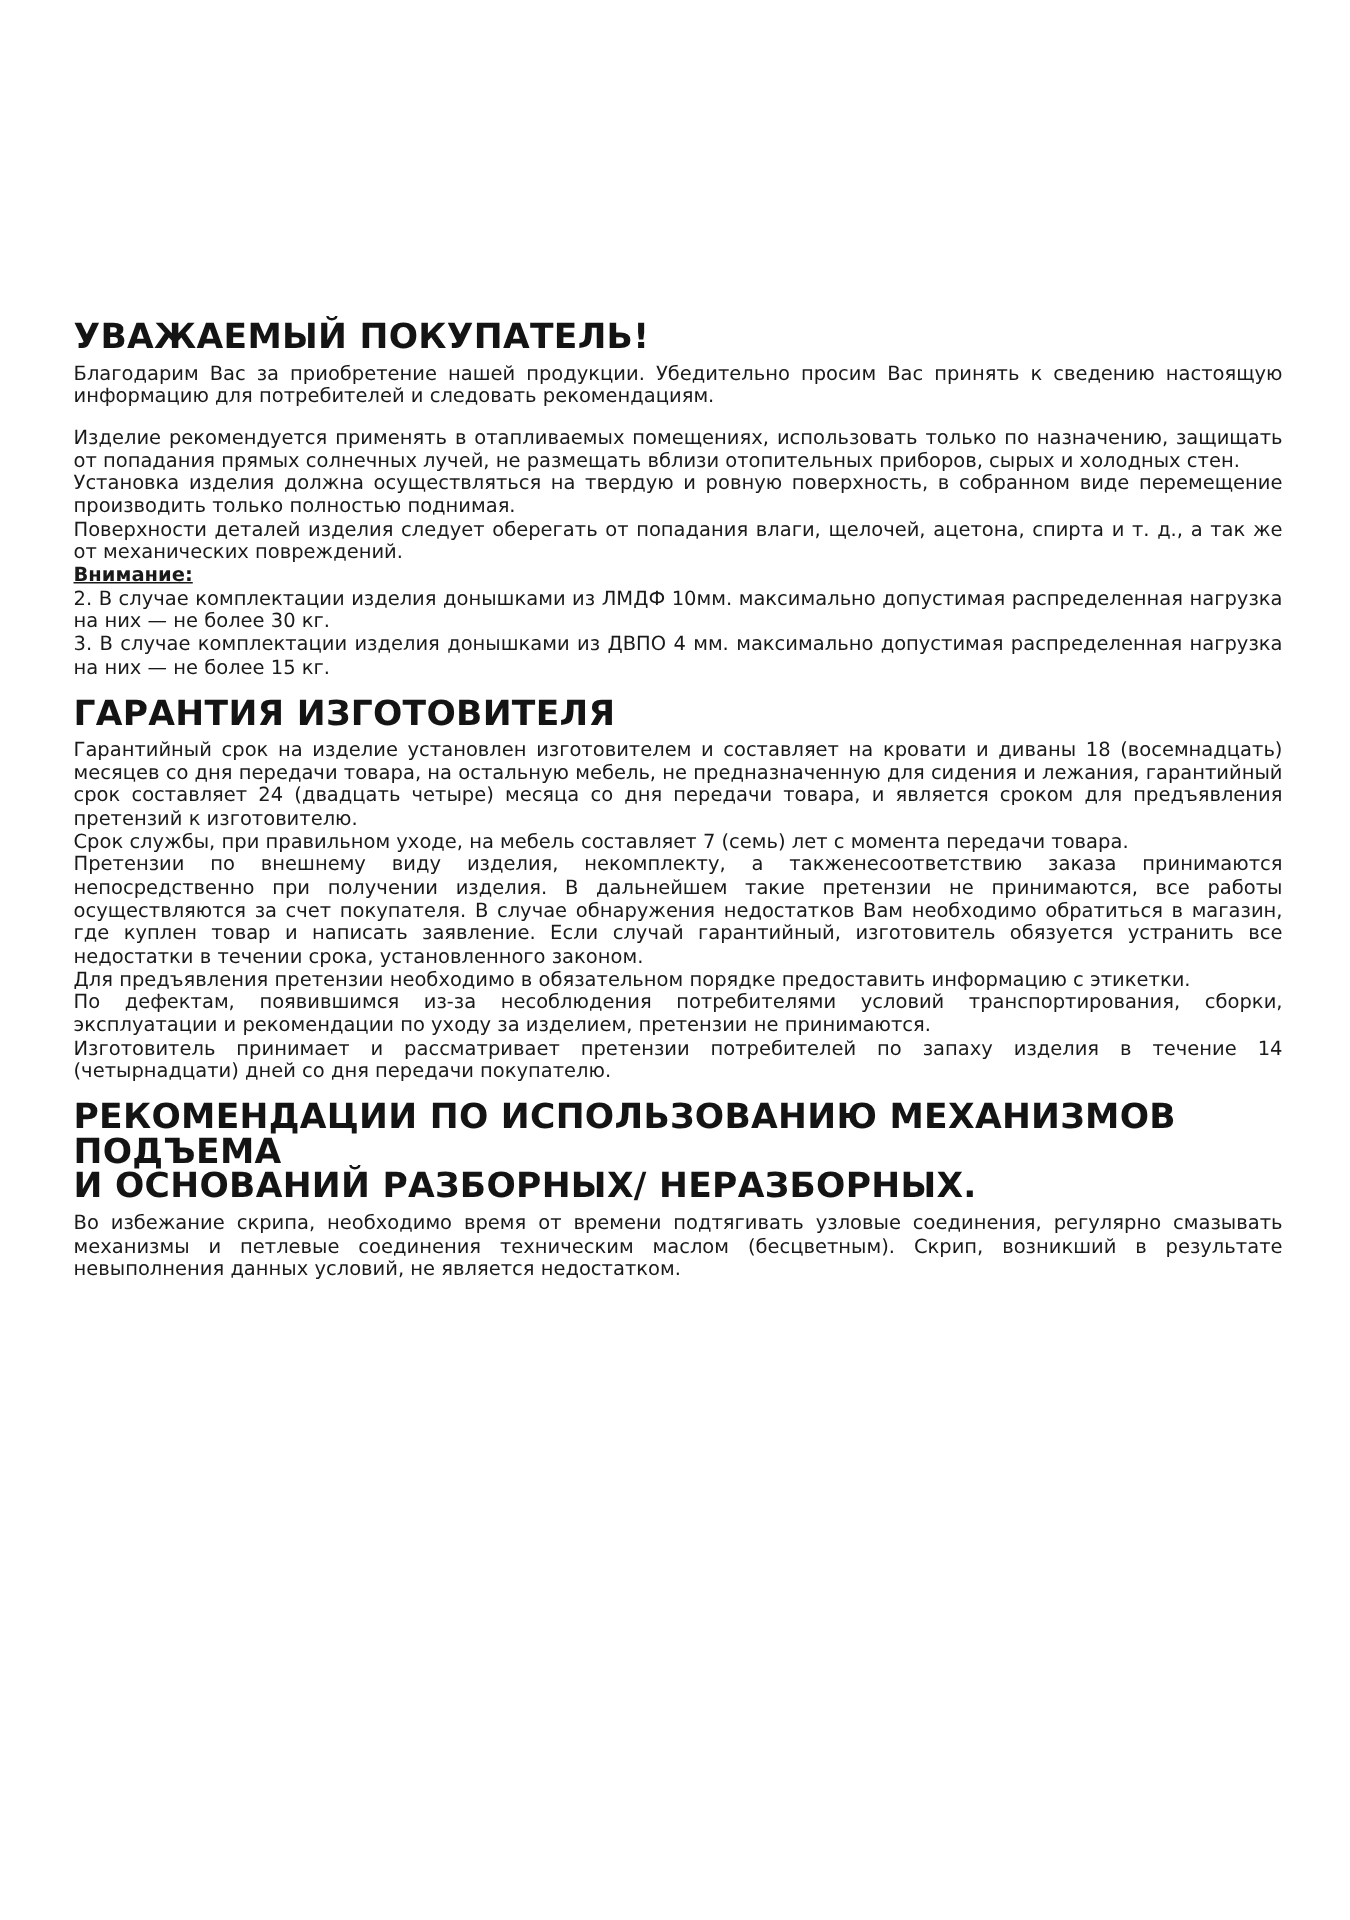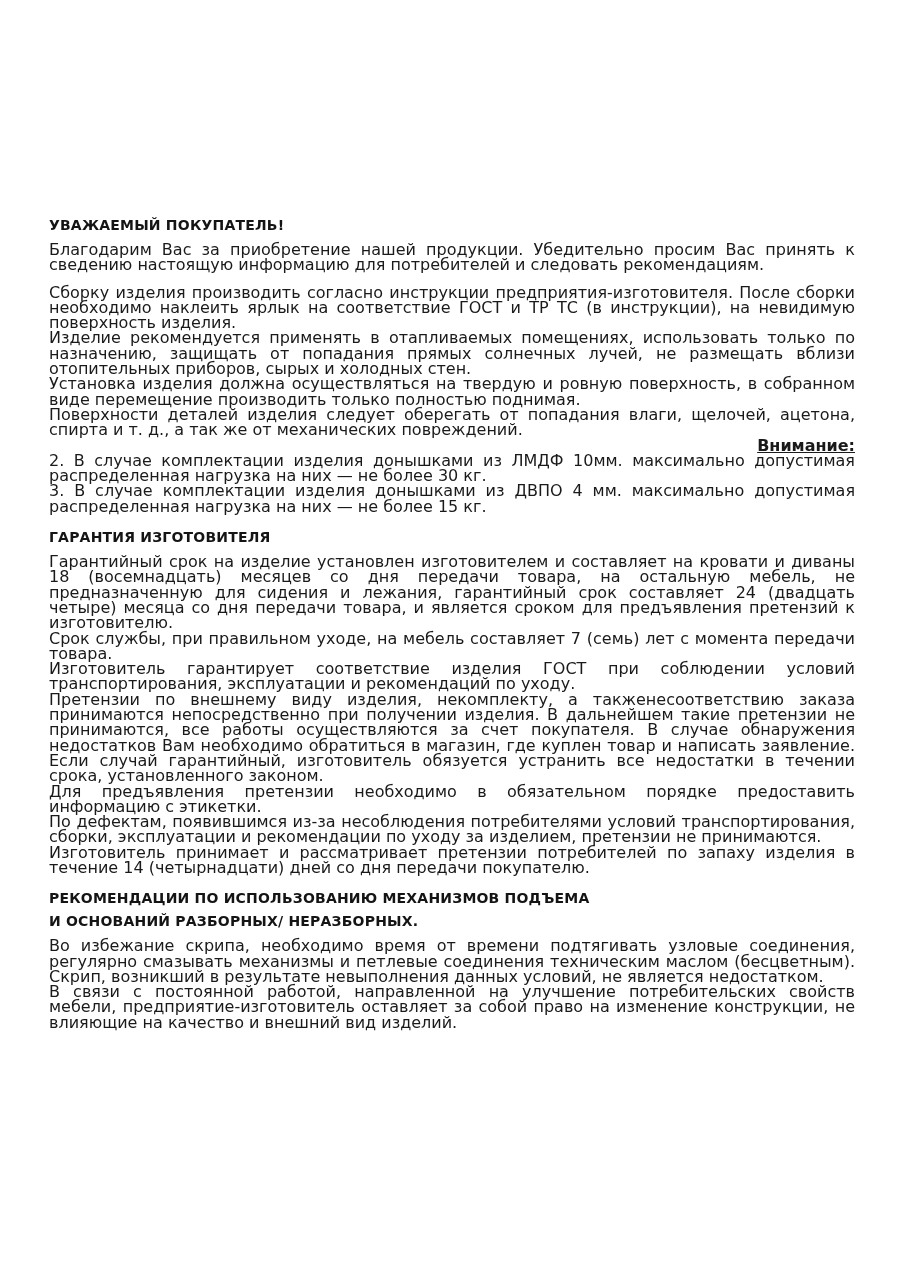--- a/index.html
+++ b/index.html
@@ -13,72 +13,69 @@
   }
   .page {
     width: 900px;
     min-height: 1280px;
     padding: 214px 45px 40px 49px;
   }
   .sec { margin: 0 0 12px 0; }
   .sec:last-child { margin-bottom: 0; }
   .sec-title {
     margin: 0 0 5px 0;
-    font-size: 14px;
+    font-size: 23px;
     line-height: 23px;
     font-weight: 700;
     color: #141414;
     letter-spacing: 0.2px;
   }
   .title-line { display: block; }
   .body, .attention {
     margin: 0;
-    font-size: 16px;
+    font-size: 13px;
     line-height: 15.3px;
     text-align: justify;
   }
   .attention {
     font-weight: 700;
     text-decoration: underline;
-    text-align: right;
+    text-align: left;
   }
 </style>
 </head>
 <body>
 
 <main class="page">
 
   <section class="sec">
     <h1 class="sec-title">УВАЖАЕМЫЙ ПОКУПАТЕЛЬ!</h1>
     <p class="body">Благодарим Вас за приобретение нашей продукции. Убедительно просим Вас принять к сведению настоящую информацию для потребителей и следовать рекомендациям.</p>
   </section>
 
   <section class="sec">
-    <p class="body">Сборку изделия производить согласно инструкции предприятия-изготовителя. После сборки необходимо наклеить ярлык на соответствие ГОСТ и ТР ТС (в инструкции), на невидимую поверхность изделия.</p>
     <p class="body">Изделие рекомендуется  применять в отапливаемых помещениях, использовать только по назначению, защищать от попадания прямых солнечных лучей, не размещать вблизи отопительных приборов, сырых и холодных стен.</p>
     <p class="body">Установка изделия должна осуществляться на твердую и ровную поверхность, в собранном виде перемещение производить только полностью поднимая.</p>
     <p class="body">Поверхности деталей изделия следует оберегать от попадания влаги, щелочей, ацетона, спирта и т. д., а так же от механических повреждений.</p>
     <p class="attention">Внимание:</p>
     <p class="body">2. В случае комплектации изделия донышками из ЛМДФ 10мм. максимально допустимая распределенная нагрузка на них — не более 30 кг.</p>
     <p class="body">3. В случае комплектации изделия донышками из ДВПО 4 мм. максимально допустимая распределенная нагрузка на них — не более 15 кг.</p>
   </section>
 
   <section class="sec">
     <h1 class="sec-title">ГАРАНТИЯ ИЗГОТОВИТЕЛЯ</h1>
     <p class="body">Гарантийный срок на изделие установлен изготовителем и составляет на кровати и диваны 18 (восемнадцать) месяцев со дня передачи товара, на остальную мебель, не предназначенную для сидения и лежания, гарантийный срок составляет 24 (двадцать четыре) месяца со дня передачи товара, и является сроком для предъявления претензий к изготовителю.</p>
     <p class="body">Срок службы, при правильном уходе, на мебель составляет 7 (семь) лет с момента передачи товара.</p>
-    <p class="body">Изготовитель гарантирует соответствие изделия ГОСТ при соблюдении условий транспортирования, эксплуатации и рекомендаций по уходу.</p>
     <p class="body">Претензии по внешнему виду изделия, некомплекту, а такженесоответствию заказа принимаются непосредственно при получении изделия. В дальнейшем такие претензии не принимаются, все работы осуществляются за счет покупателя. В случае обнаружения недостатков  Вам необходимо обратиться в магазин, где куплен товар и написать заявление. Если случай гарантийный, изготовитель обязуется устранить все недостатки в течении срока, установленного законом.</p>
     <p class="body">Для предъявления претензии необходимо в обязательном порядке предоставить информацию с этикетки.</p>
     <p class="body">По дефектам, появившимся из-за несоблюдения потребителями условий транспортирования, сборки, эксплуатации и рекомендации по уходу за изделием, претензии не принимаются.</p>
     <p class="body">Изготовитель принимает и рассматривает претензии потребителей по запаху изделия в течение 14 (четырнадцати) дней со дня передачи  покупателю.</p>
   </section>
 
   <section class="sec">
     <h1 class="sec-title">
       <span class="title-line">РЕКОМЕНДАЦИИ ПО ИСПОЛЬЗОВАНИЮ МЕХАНИЗМОВ ПОДЪЕМА</span>
       <span class="title-line">И ОСНОВАНИЙ РАЗБОРНЫХ/ НЕРАЗБОРНЫХ.</span>
     </h1>
     <p class="body">Во избежание скрипа, необходимо время от времени подтягивать узловые соединения, регулярно смазывать механизмы и петлевые соединения техническим маслом (бесцветным). Скрип, возникший в результате невыполнения данных условий, не является недостатком.</p>
-    <p class="body">В связи с постоянной работой, направленной на улучшение потребительских свойств мебели, предприятие-изготовитель оставляет за собой право на изменение конструкции, не влияющие на качество и внешний вид изделий.</p>
   </section>
 
 </main>
 
 </body></html>

